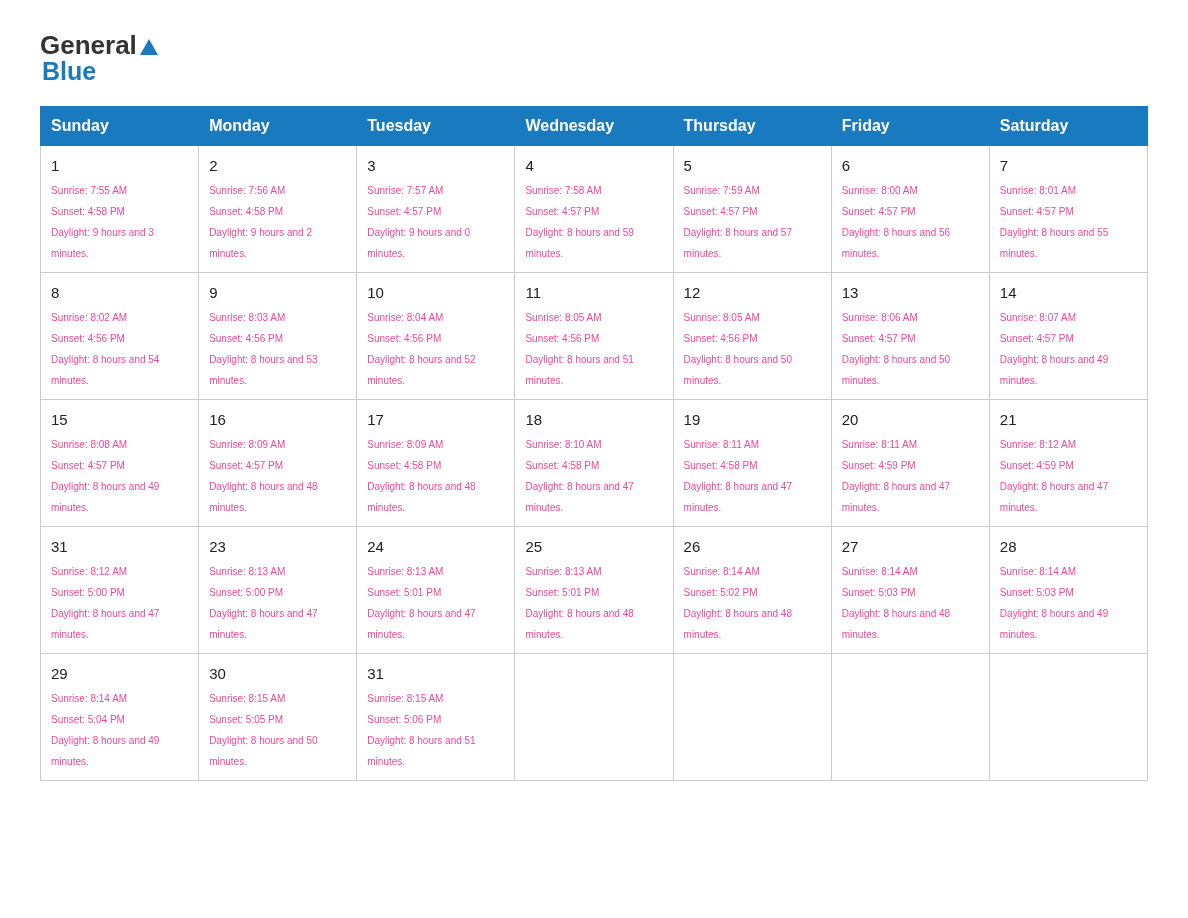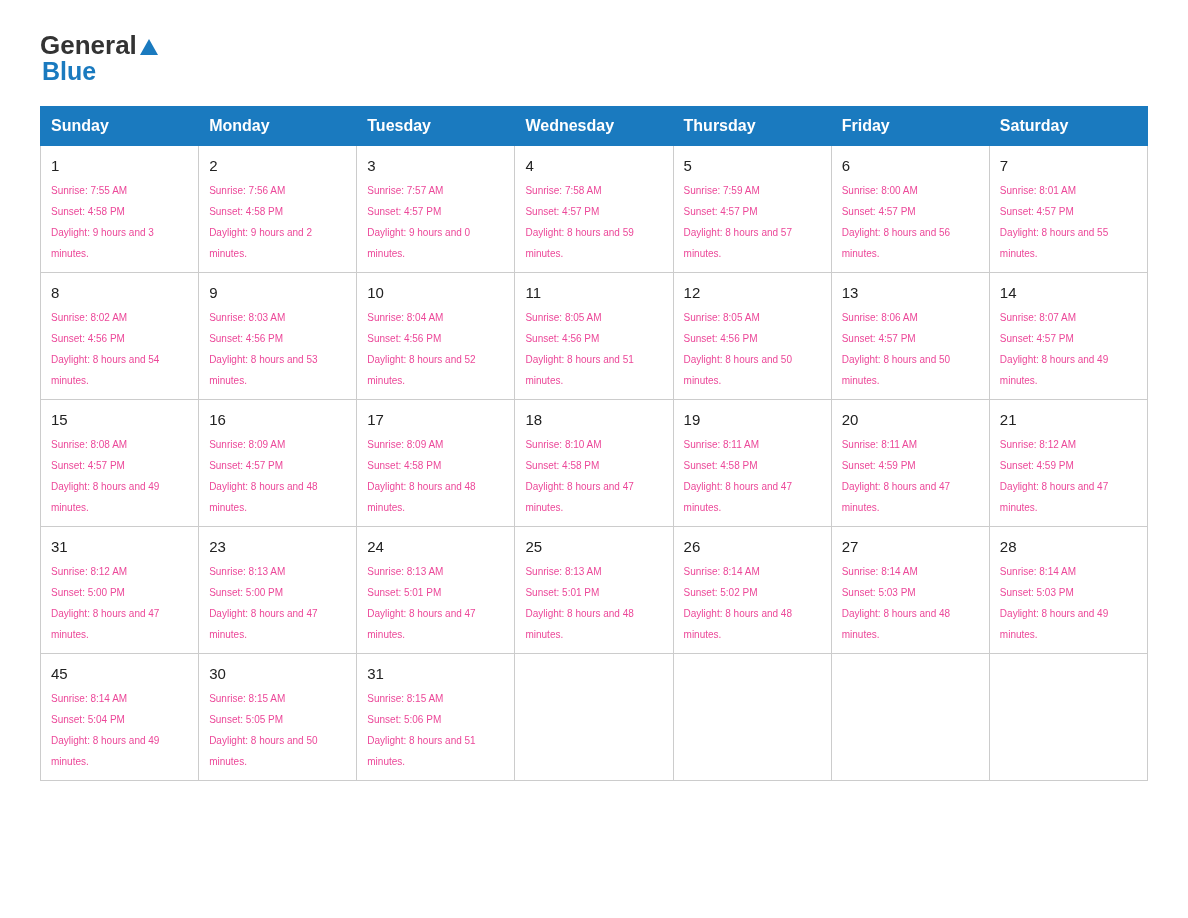--- a/index.html
+++ b/index.html
@@ -151,21 +151,21 @@
       <tr>
         <td><span class="day-num">31</span><span class="day-info">Sunrise: 8:12 AM<br>Sunset: 5:00 PM<br>Daylight: 8 hours and 47 minutes.</span></td>
         <td><span class="day-num">23</span><span class="day-info">Sunrise: 8:13 AM<br>Sunset: 5:00 PM<br>Daylight: 8 hours and 47 minutes.</span></td>
         <td><span class="day-num">24</span><span class="day-info">Sunrise: 8:13 AM<br>Sunset: 5:01 PM<br>Daylight: 8 hours and 47 minutes.</span></td>
         <td><span class="day-num">25</span><span class="day-info">Sunrise: 8:13 AM<br>Sunset: 5:01 PM<br>Daylight: 8 hours and 48 minutes.</span></td>
         <td><span class="day-num">26</span><span class="day-info">Sunrise: 8:14 AM<br>Sunset: 5:02 PM<br>Daylight: 8 hours and 48 minutes.</span></td>
         <td><span class="day-num">27</span><span class="day-info">Sunrise: 8:14 AM<br>Sunset: 5:03 PM<br>Daylight: 8 hours and 48 minutes.</span></td>
         <td><span class="day-num">28</span><span class="day-info">Sunrise: 8:14 AM<br>Sunset: 5:03 PM<br>Daylight: 8 hours and 49 minutes.</span></td>
       </tr>
       <tr>
-        <td><span class="day-num">45</span><span class="day-info">Sunrise: 8:14 AM<br>Sunset: 5:04 PM<br>Daylight: 8 hours and 49 minutes.</span></td>
+        <td><span class="day-num">29</span><span class="day-info">Sunrise: 8:14 AM<br>Sunset: 5:04 PM<br>Daylight: 8 hours and 49 minutes.</span></td>
         <td><span class="day-num">30</span><span class="day-info">Sunrise: 8:15 AM<br>Sunset: 5:05 PM<br>Daylight: 8 hours and 50 minutes.</span></td>
         <td><span class="day-num">31</span><span class="day-info">Sunrise: 8:15 AM<br>Sunset: 5:06 PM<br>Daylight: 8 hours and 51 minutes.</span></td>
         <td></td>
         <td></td>
         <td></td>
         <td></td>
       </tr>
     </tbody>
 </table>
 

